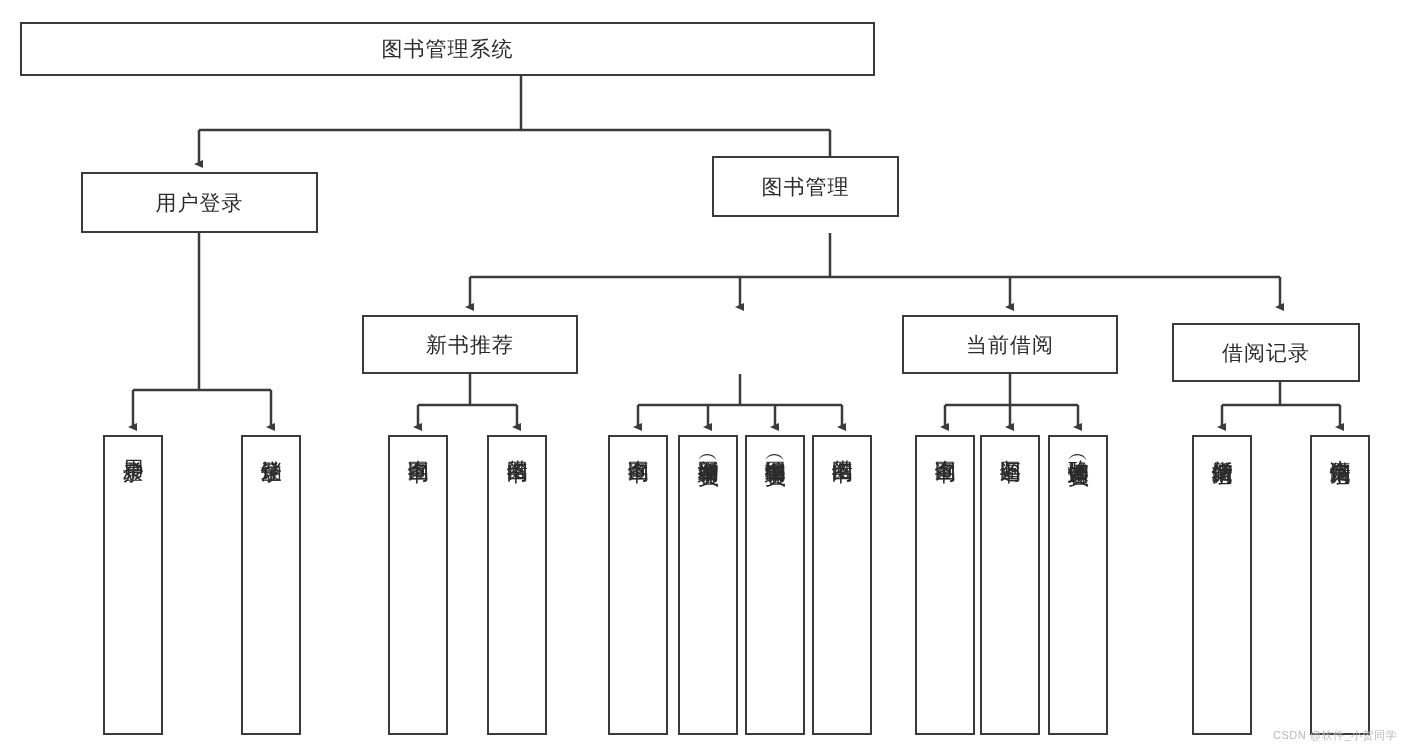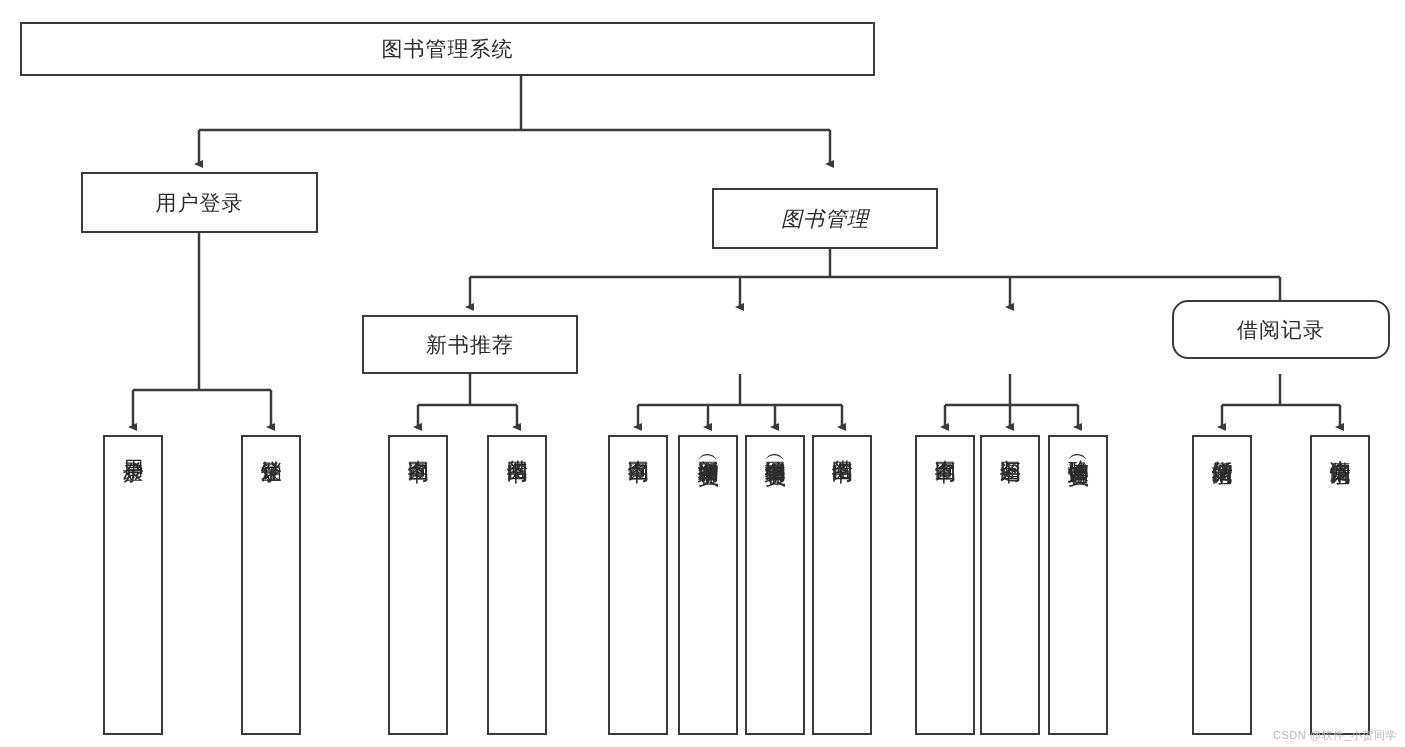--- a/index.html
+++ b/index.html
@@ -123,28 +123,31 @@
     </g>
   </svg>
 
   <div class="node horiz" style="left:20px; top:12px; width:855px; height:54px;margin-top:10px;">
     <span class="hlabel">图书管理系统</span>
   </div>
 
   <div class="node horiz" style="left:81px; top:172px; width:237px; height:61px;">
     <span class="hlabel">用户登录</span>
   </div>
-  <div class="node horiz" style="left:712px; top:188px; width:226px; height:61px;font-style:italic;">
+  <div class="node horiz" style="left:712px; top:156px; width:187px; height:61px;">
     <span class="hlabel">图书管理</span>
   </div>
 
   <div class="node horiz" style="left:362px; top:315px; width:216px; height:59px;">
     <span class="hlabel">新书推荐</span>
   </div>
-  <div class="node horiz" style="left:1172px; top:300px; width:218px; height:59px;border-radius:16px;">
+  <div class="node horiz" style="left:902px; top:315px; width:216px; height:59px;">
+    <span class="hlabel">当前借阅</span>
+  </div>
+  <div class="node horiz" style="left:1172px; top:323px; width:188px; height:59px;">
     <span class="hlabel">借阅记录</span>
   </div>
 
   <div class="node vert" style="left:103px; top:435px; width:60px; height:300px;">
     <span class="vlabel">用户登录</span>
   </div>
   <div class="node vert" style="left:241px; top:435px; width:60px; height:300px;">
     <span class="vlabel">注销登录</span>
   </div>
   <div class="node vert" style="left:388px; top:435px; width:60px; height:300px;">

